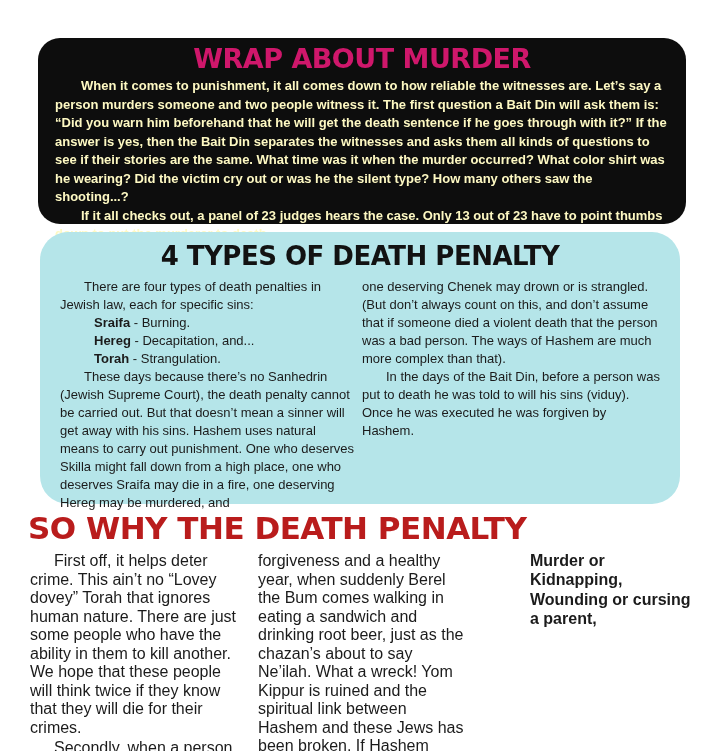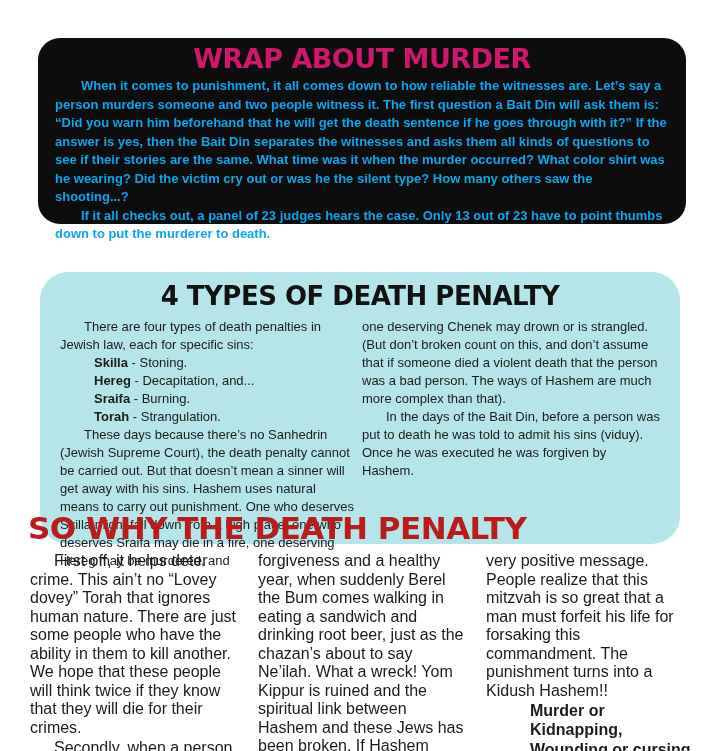--- a/index.html
+++ b/index.html
@@ -29,38 +29,37 @@
     padding: 5px 17px 8px 17px;
   }
   .wrap-box .box-title {
     text-align: center;
     color: #cf176b;
     font-size: 27px;
     line-height: 32px;
     margin: 0 0 2px 0;
   }
   .wrap-box p {
-    color: #0ea5e9;
+    color: #fef9c3;
     font-weight: bold;
     font-size: 13px;
     line-height: 18.5px;
     margin: 0;
     text-indent: 26px;
   }
 
   
   .types-box {
     position: absolute;
     left: 40px; top: 232px;
     width: 640px; height: 272px;
     background: #b5e5e9;
     border-radius: 28px;
     box-sizing: border-box;
     padding: 8px 20px 10px 20px;
-    margin-top: 40px;
   }
   .types-box .box-title {
     text-align: center;
     color: #121212;
     font-size: 26px;
     line-height: 32px;
     margin: 0 0 6px 0;
   }
   .types-columns { display: flex; gap: 4px; }
   .types-col { flex: 1 1 0; }
@@ -107,47 +106,45 @@
     <p>When it comes to punishment, it all comes down to how reliable the witnesses are. Let’s say a person murders someone and two people witness it. The first question a Bait Din will ask them is: “Did you warn him beforehand that he will get the death sentence if he goes through with it?” If the answer is yes, then the Bait Din separates the witnesses and asks them all kinds of questions to see if their stories are the same. What time was it when the murder occurred? What color shirt was he wearing? Did the victim cry out or was he the silent type? How many others saw the shooting...?</p>
     <p>If it all checks out, a panel of 23 judges hears the case. Only 13 out of 23 have to point thumbs down to put the murderer to death.</p>
   </section>
 
   <section class="types-box">
     <h2 class="box-title display-title">4 TYPES OF DEATH PENALTY</h2>
     <div class="types-columns">
       <div class="types-col">
         <p class="indent">There are four types of death penalties in Jewish law, each for specific sins:</p>
         <div class="penalty-list">
-          <div class="penalty-line"><span class="penalty-term">Skilla</span><span> - Stoning.</span></div>
+          <div class="penalty-line"><span class="penalty-term">Sraifa</span><span> - Burning.</span></div>
           <div class="penalty-line"><span class="penalty-term">Hereg</span><span> - Decapitation, and...</span></div>
-          <div class="penalty-line"><span class="penalty-term">Sraifa</span><span> - Burning.</span></div>
           <div class="penalty-line"><span class="penalty-term">Torah</span><span> - Strangulation.</span></div>
         </div>
         <p class="indent">These days because there’s no Sanhedrin (Jewish Supreme Court), the death penalty cannot be carried out. But that doesn’t mean a sinner will get away with his sins. Hashem uses natural means to carry out punishment. One who deserves Skilla might fall down from a high place, one who deserves Sraifa may die in a fire, one deserving Hereg may be murdered, and</p>
       </div>
       <div class="types-col">
-        <p>one deserving Chenek may drown or is strangled. (But don’t broken count on this, and don’t assume that if someone died a violent death that the person was a bad person. The ways of Hashem are much more complex than that).</p>
-        <p class="indent">In the days of the Bait Din, before a person was put to death he was told to admit his sins (viduy). Once he was executed he was forgiven by Hashem.</p>
+        <p>one deserving Chenek may drown or is strangled. (But don’t always count on this, and don’t assume that if someone died a violent death that the person was a bad person. The ways of Hashem are much more complex than that).</p>
+        <p class="indent">In the days of the Bait Din, before a person was put to death he was told to will his sins (viduy). Once he was executed he was forgiven by Hashem.</p>
       </div>
     </div>
   </section>
 
   <section class="why-section">
     <h2 class="section-title display-title">SO WHY THE DEATH PENALTY</h2>
     <div class="why-columns">
       <div class="why-col">
         <p class="indent">First off, it helps deter crime. This ain’t no “Lovey dovey” Torah that ignores human nature. There are just some people who have the ability in them to kill another. We hope that these people will think twice if they know that they will die for their crimes.</p>
         <p class="indent">Secondly, when a person does an Aveira (sin), it affects the entire Torah atmosphere.</p>
 
       </div>
       <div class="why-col">
         <p>forgiveness and a healthy year, when suddenly Berel the Bum comes walking in eating a sandwich and drinking root beer,  just as the chazan’s about to say Ne’ilah. What a wreck! Yom Kippur is ruined and the spiritual link between Hashem and these Jews has been broken. If Hashem doesn’t punish this person, anyone will think they can get away with it. It’s a terrible Chilul Hashem (desecration of Hashem’s name). When Berel bites the bullet, it sends a</p>
       </div>
       <div class="why-col">
-        <p>very positive message. People realize that this mitzvah is so great that a man must forfeit his life for forsaking this commandment. The punishment turns into a Kidush Hashem!!</p>
         <div class="sins-list">
           <p>Murder or Kidnapping,</p>
           <p>Wounding or cursing a parent,</p>
 
         </div>
       </div>
     </div>
   </section>
 
 </div>

